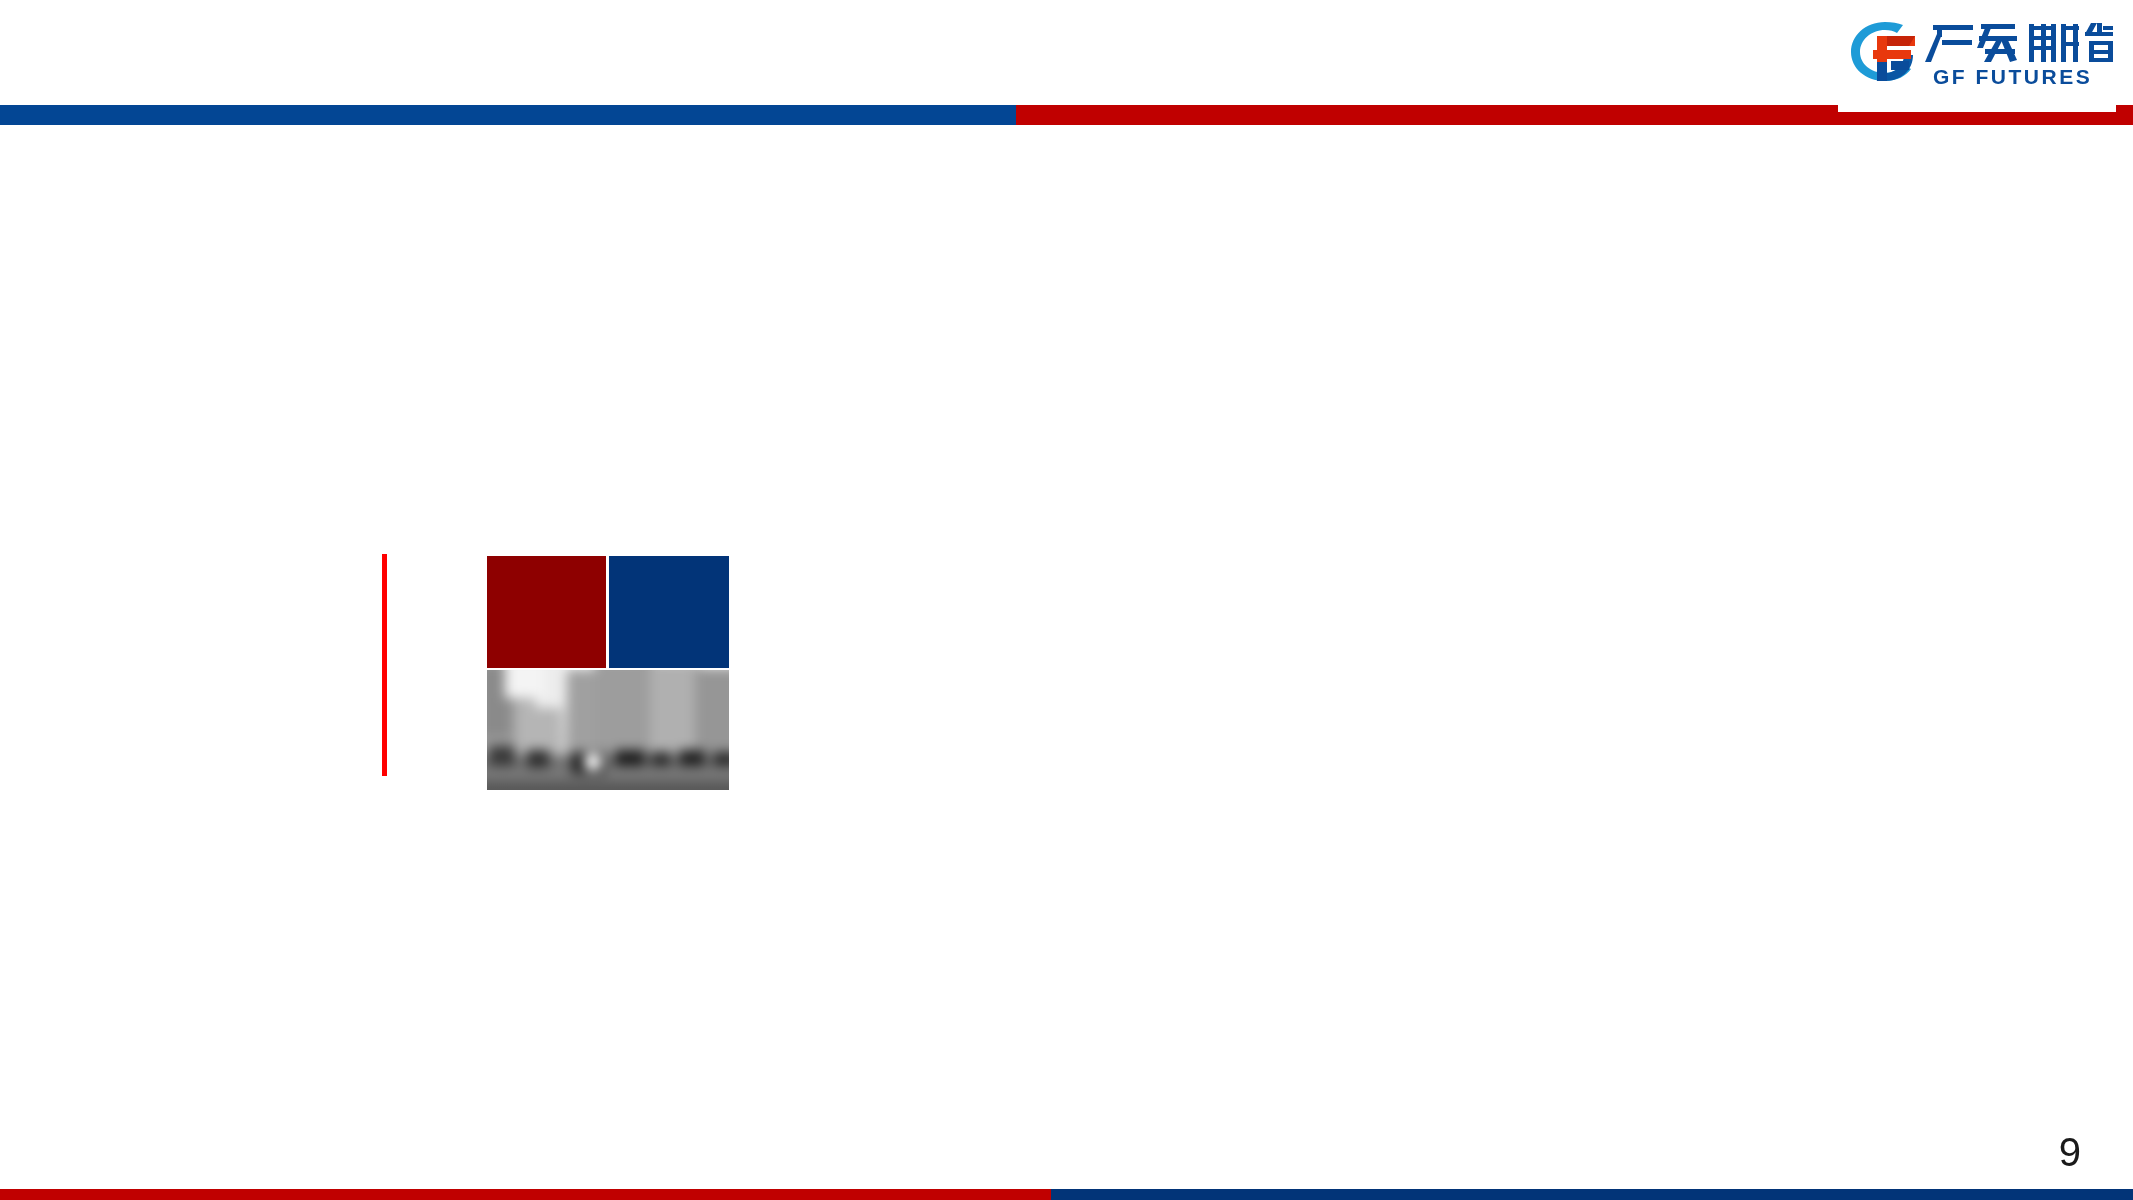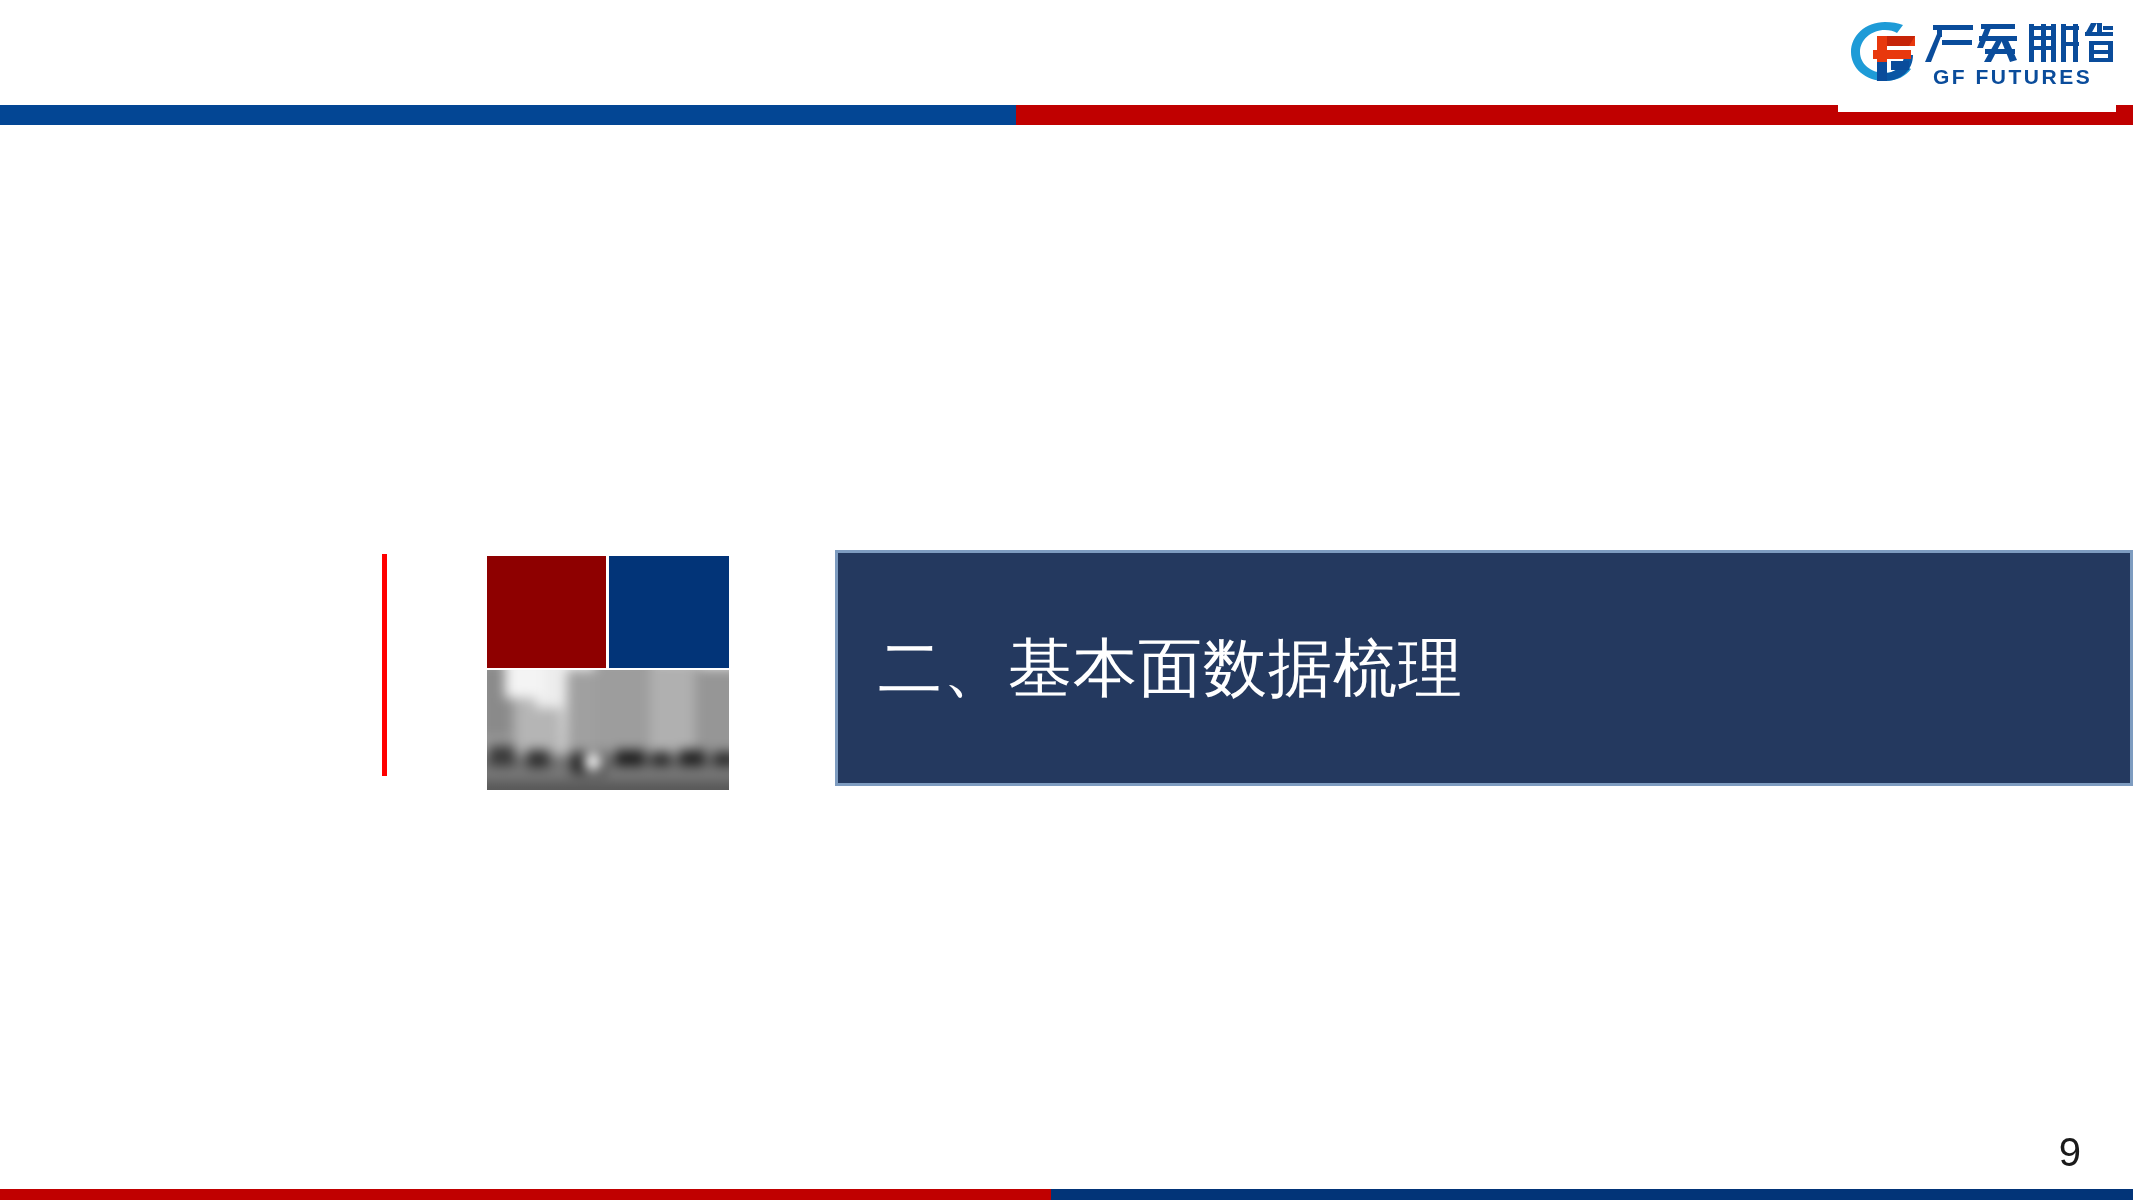--- a/index.html
+++ b/index.html
@@ -269,23 +269,20 @@
           <rect x="140" y="92" width="30" height="16" fill="#1e1e1e"></rect>
           <rect x="176" y="94" width="20" height="14" fill="#2a2a2a"></rect>
           <rect x="204" y="92" width="26" height="16" fill="#212121"></rect>
           <rect x="238" y="94" width="24" height="14" fill="#2b2b2b"></rect>
           <rect x="0" y="124" width="266" height="20" fill="#575757"></rect>
         </svg>
       </div>
     </div>
   </div>
 
-  <div class="title-banner">
-    <div class="title-text">二、基本面数据梳理</div>
-  </div>
 
   <div class="page-number">9</div>
 
   <div class="footer-band">
     <div class="seg-red"></div>
     <div class="seg-blue"></div>
   </div>
 
 </div>
 

